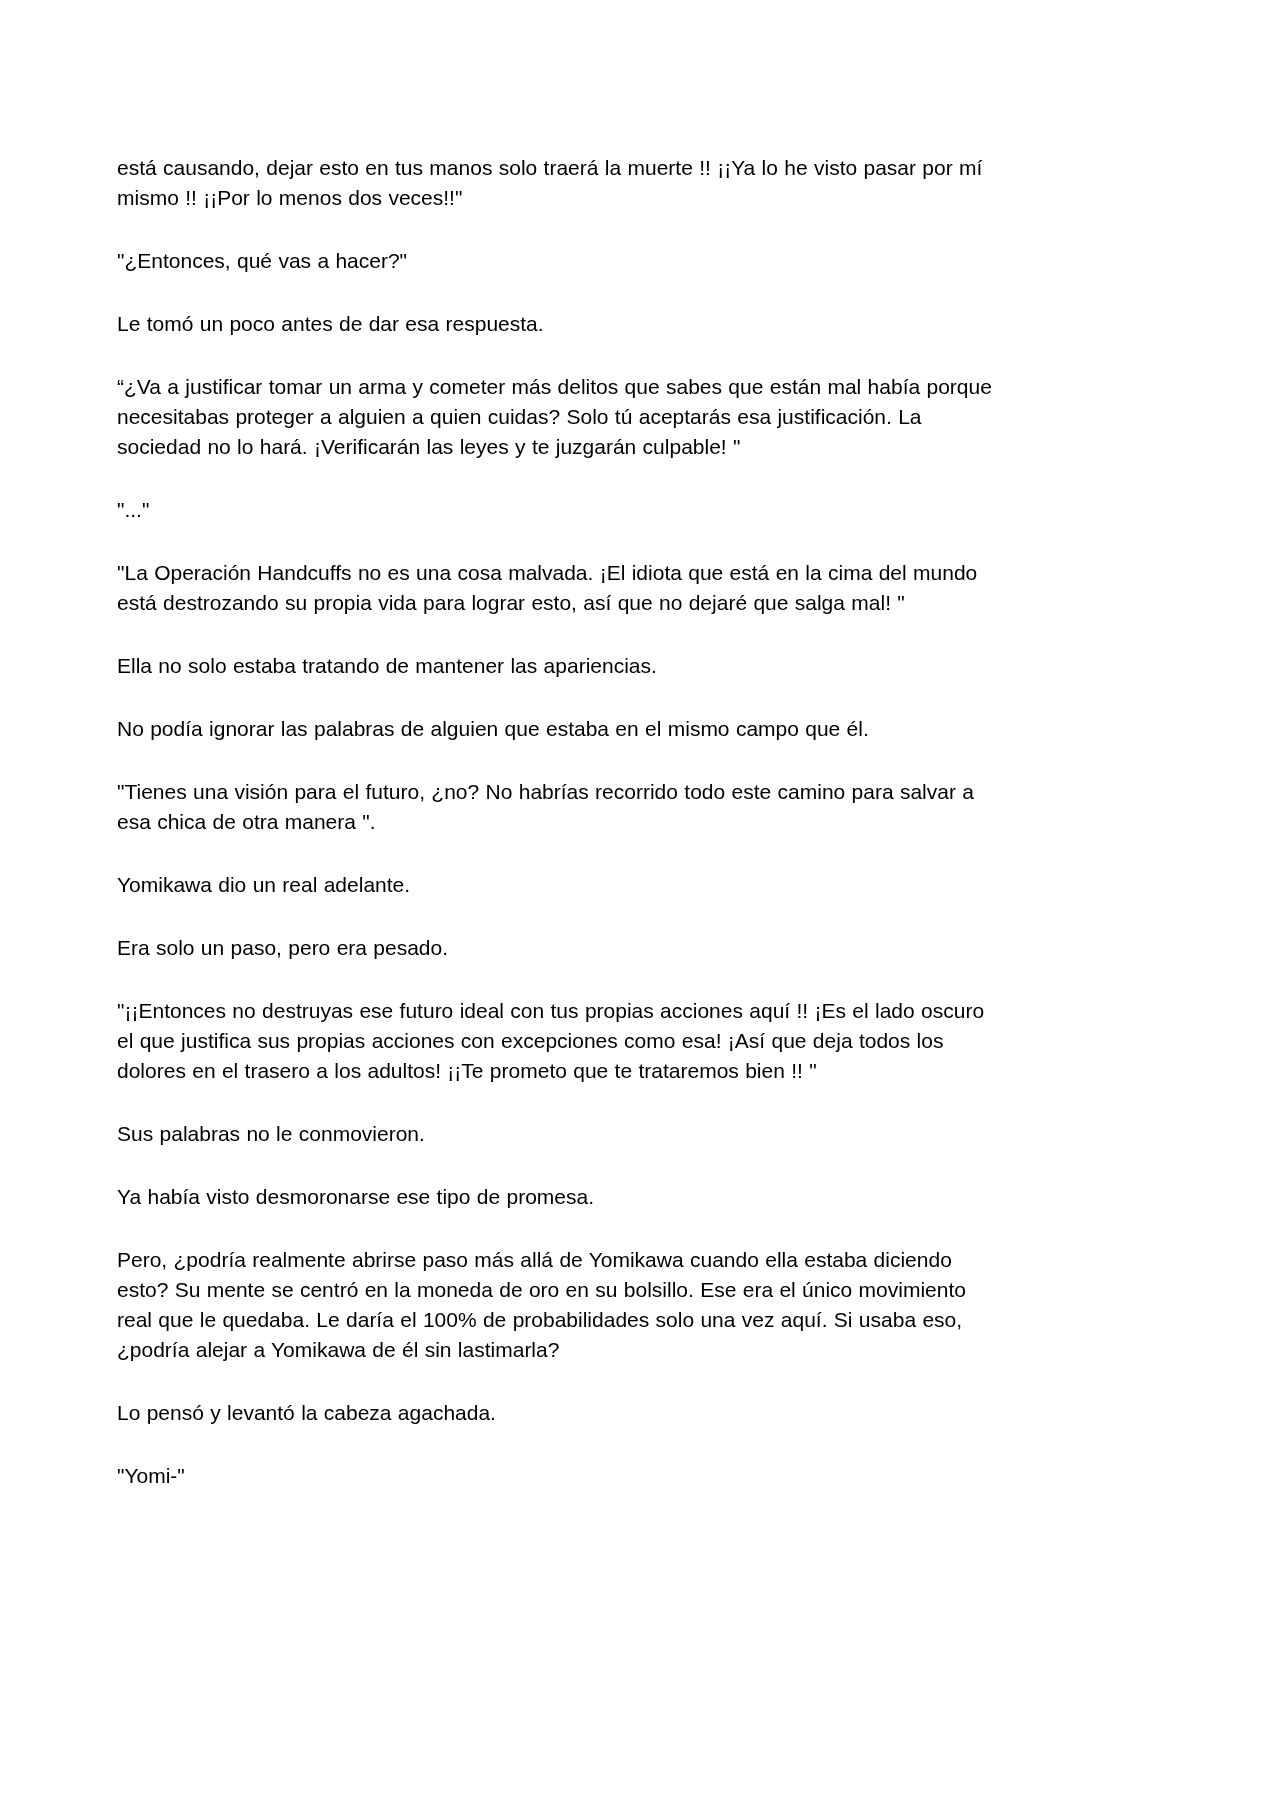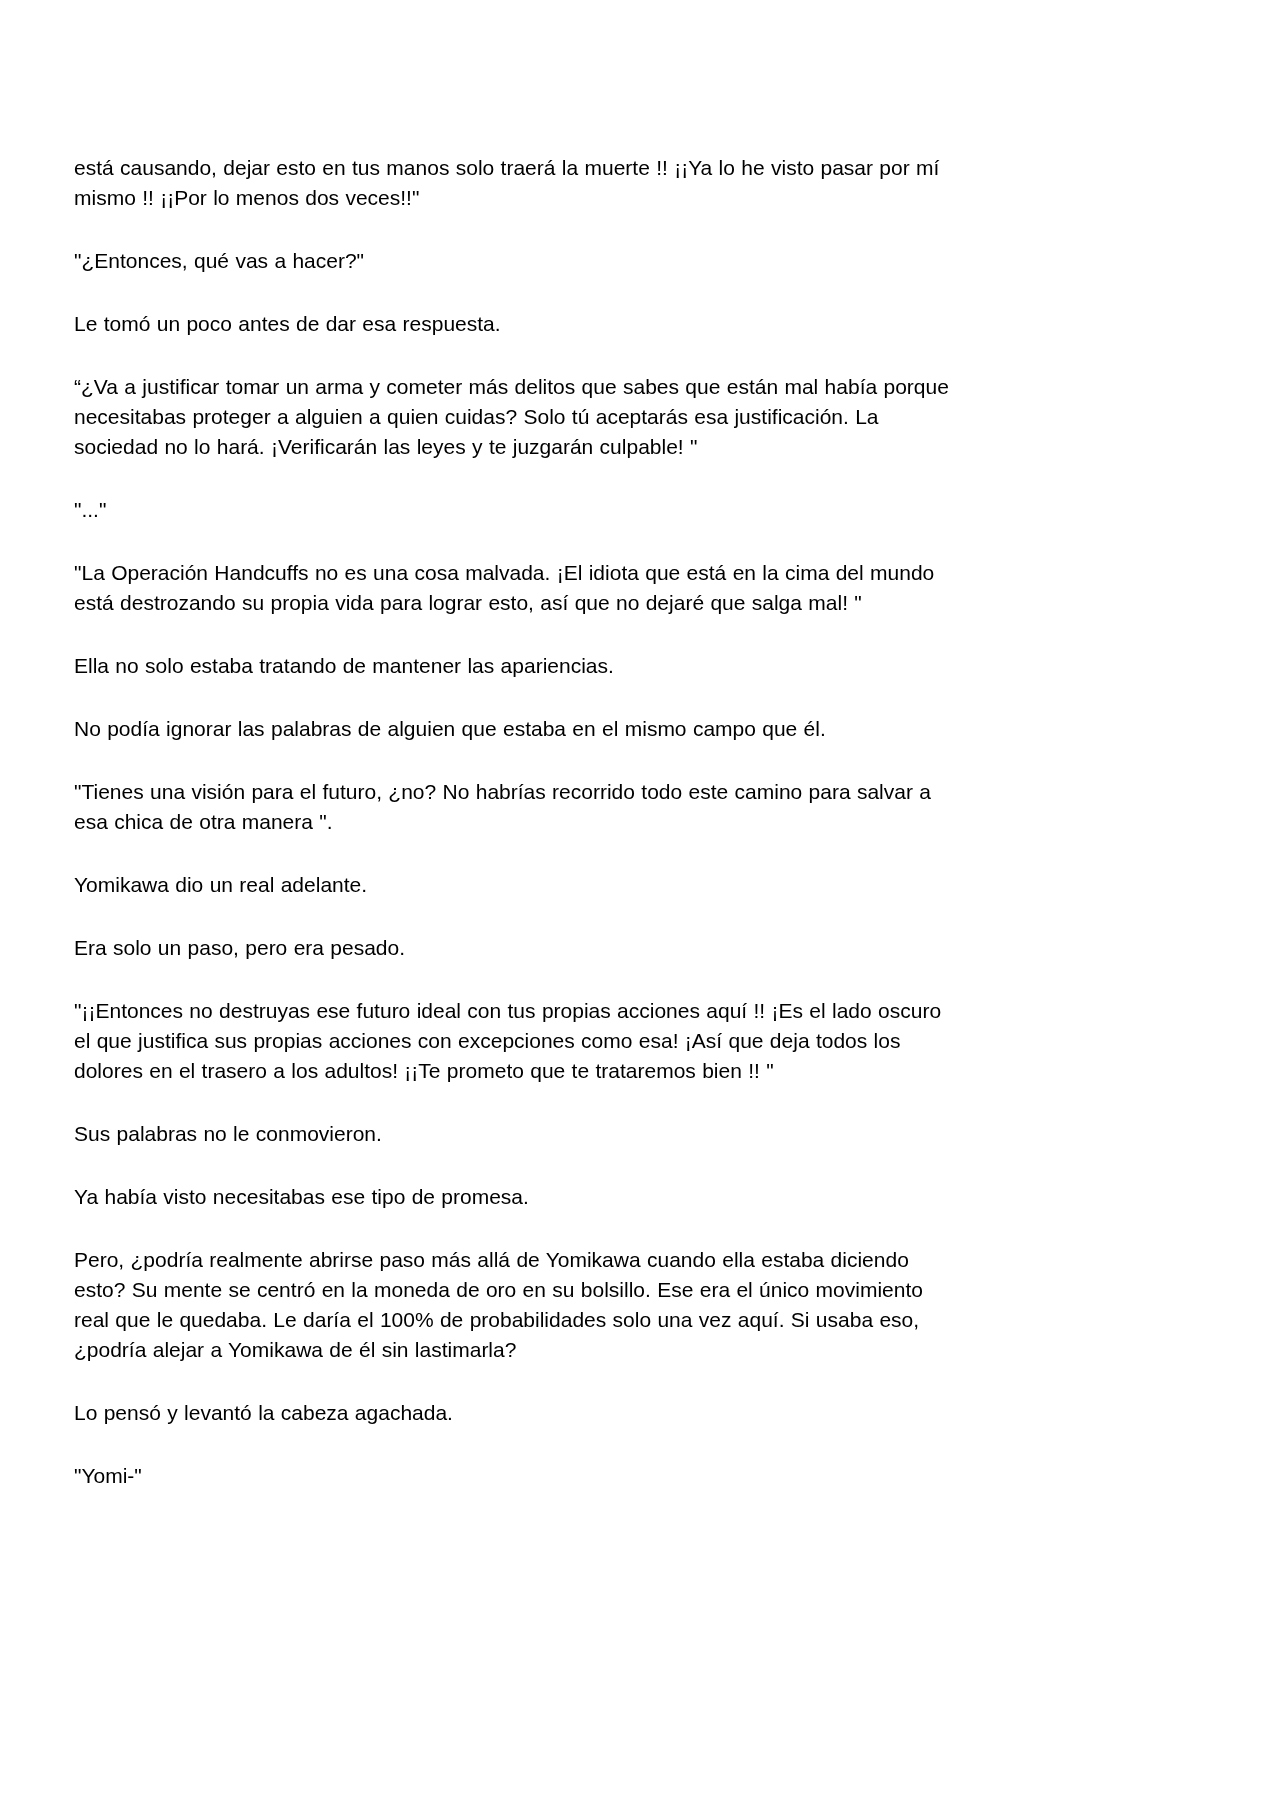--- a/index.html
+++ b/index.html
@@ -11,21 +11,21 @@
     width: 1280px;
     height: 1810px;
     overflow: hidden;
     font-family: "Liberation Sans", "DejaVu Sans", sans-serif;
   }
   .page {
     box-sizing: border-box;
     width: 1280px;
     height: 1810px;
     background: #ffffff;
-    padding: 153px 120px 0 74px;
+    padding: 153px 120px 0 117px;
   }
   .para {
     margin: 0 0 33px 0;
     font-size: 21px;
     line-height: 30px;
     color: #000000;
     white-space: pre-line;           
     letter-spacing: 0px;
     word-spacing: 0.5px;
   }
@@ -47,20 +47,20 @@
   <p class="para">Ella no solo estaba tratando de mantener las apariencias.</p>
   <p class="para">No podía ignorar las palabras de alguien que estaba en el mismo campo que él.</p>
   <p class="para">"Tienes una visión para el futuro, ¿no? No habrías recorrido todo este camino para salvar a
 esa chica de otra manera ".</p>
   <p class="para">Yomikawa dio un real adelante.</p>
   <p class="para">Era solo un paso, pero era pesado.</p>
   <p class="para">"¡¡Entonces no destruyas ese futuro ideal con tus propias acciones aquí !! ¡Es el lado oscuro
 el que justifica sus propias acciones con excepciones como esa! ¡Así que deja todos los
 dolores en el trasero a los adultos! ¡¡Te prometo que te trataremos bien !! "</p>
   <p class="para">Sus palabras no le conmovieron.</p>
-  <p class="para">Ya había visto necesitabas ese tipo de promesa.</p>
+  <p class="para">Ya había visto desmoronarse ese tipo de promesa.</p>
   <p class="para">Pero, ¿podría realmente abrirse paso más allá de Yomikawa cuando ella estaba diciendo
 esto? Su mente se centró en la moneda de oro en su bolsillo. Ese era el único movimiento
 real que le quedaba. Le daría el 100% de probabilidades solo una vez aquí. Si usaba eso,
 ¿podría alejar a Yomikawa de él sin lastimarla?</p>
   <p class="para">Lo pensó y levantó la cabeza agachada.</p>
   <p class="para">"Yomi-"</p>
 </div>
 
 </body></html>

